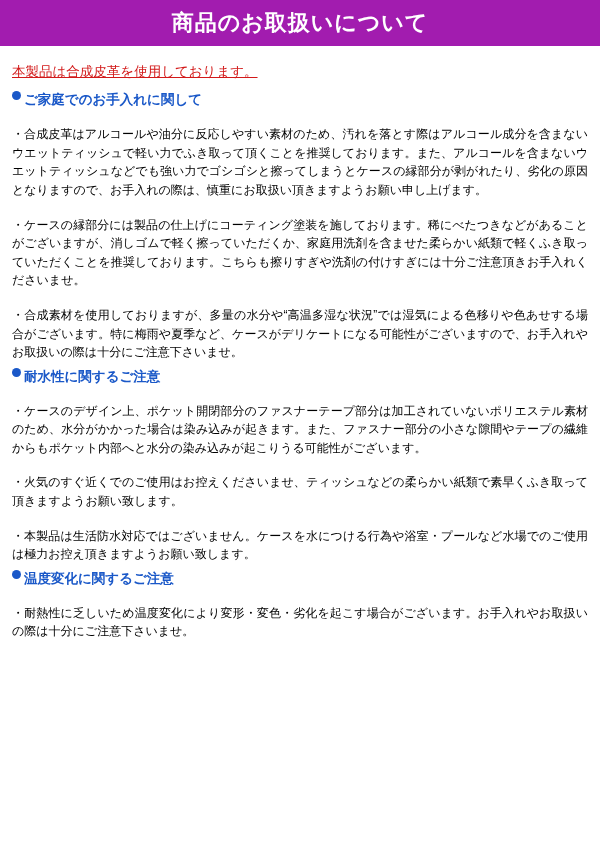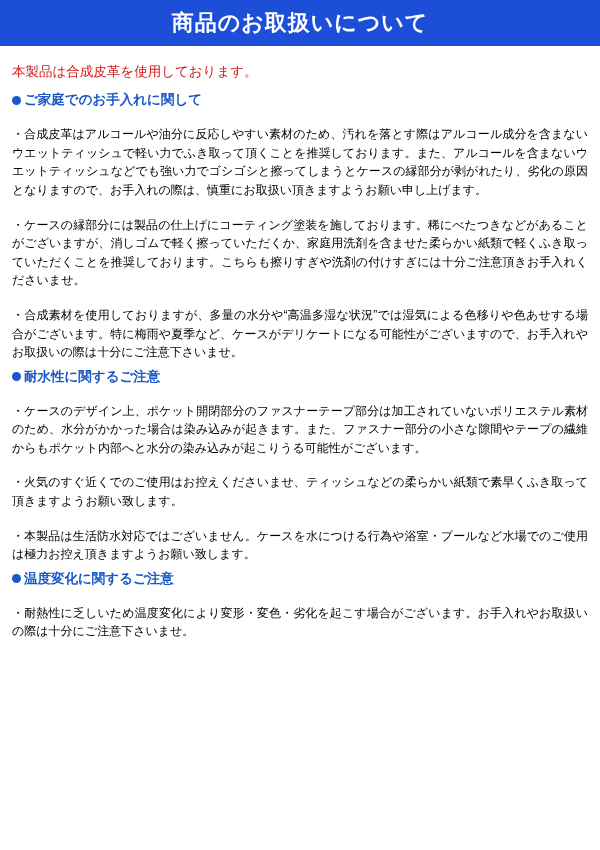--- a/index.html
+++ b/index.html
@@ -15,21 +15,21 @@
     overflow: hidden;
   }
   .page {
     width: 600px;
     height: 850px;
     position: relative;
     box-sizing: border-box;
   }
   
   .header {
-    background: #1d4ed8;
+    background: #a21caf;
     height: 46px;
     display: flex;
     align-items: center;
     justify-content: center;
   }
   .header-title {
     color: #ffffff;
     font-size: 22px;
     font-weight: bold;
     letter-spacing: 1px;
@@ -38,31 +38,31 @@
   .content {
     padding: 10px 12px 0 12px;
     box-sizing: border-box;
   }
   .lead {
     color: #d21919;
     font-size: 13.5px;
     line-height: 1.42;
     margin: 6px 0 10px 0;
     font-weight: normal;
+    text-decoration: underline;
   }
   .lead div {
     white-space: nowrap;
   }
   .section-heading {
     color: #1a58c8;
     font-size: 13.5px;
     font-weight: bold;
     margin: 6px 0 5px 0;
     display: flex;
-    align-items: center;
   }
   .bullet-dot {
     display: inline-block;
     width: 9px;
     height: 9px;
     border-radius: 50%;
     background: #1a58c8;
     margin-right: 3px;
     flex: 0 0 auto;
   }

